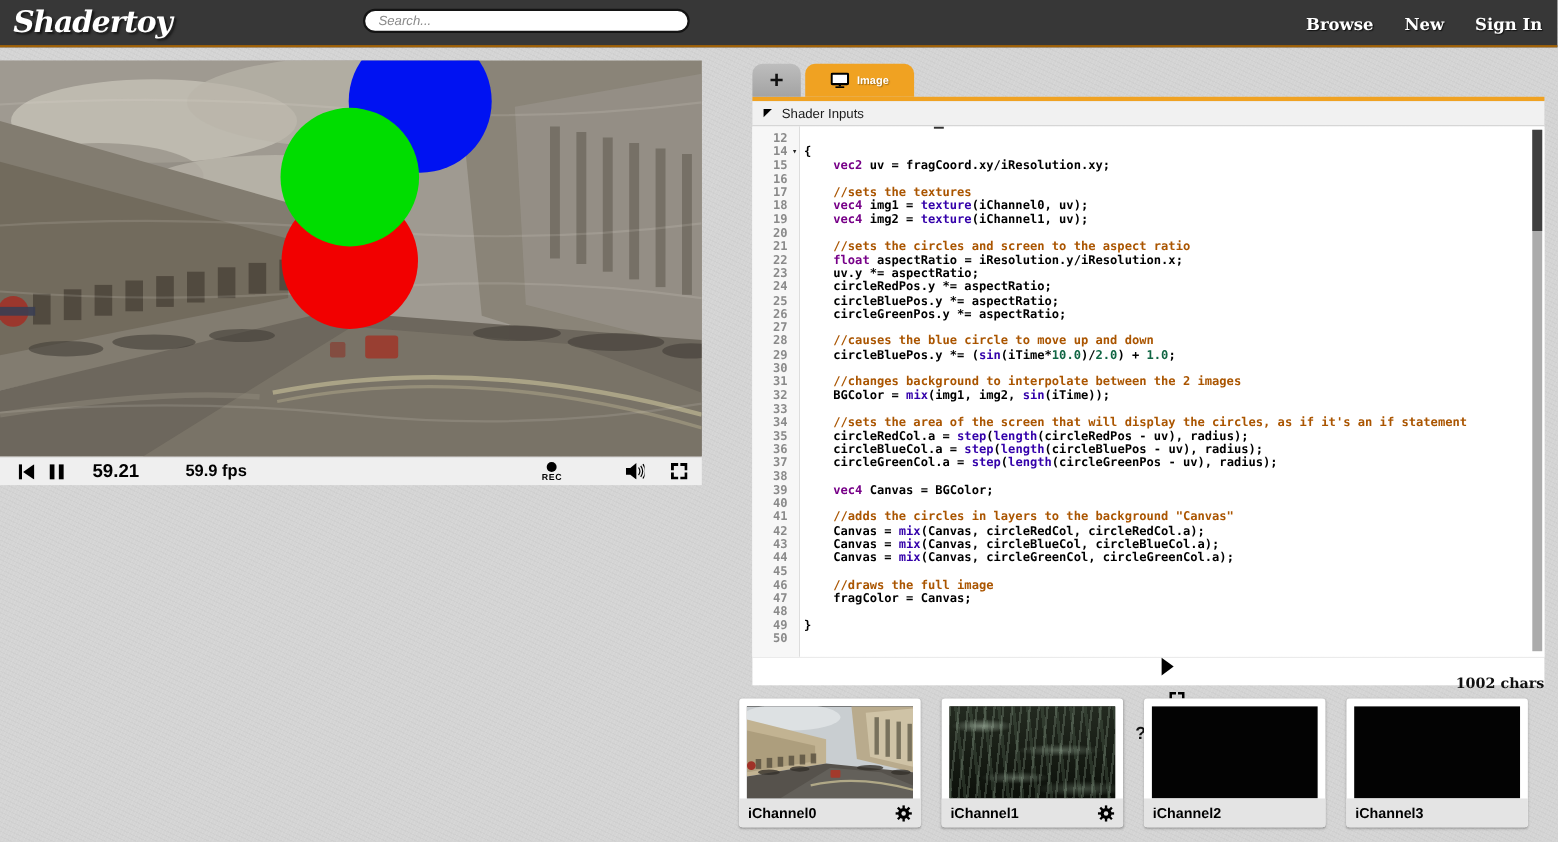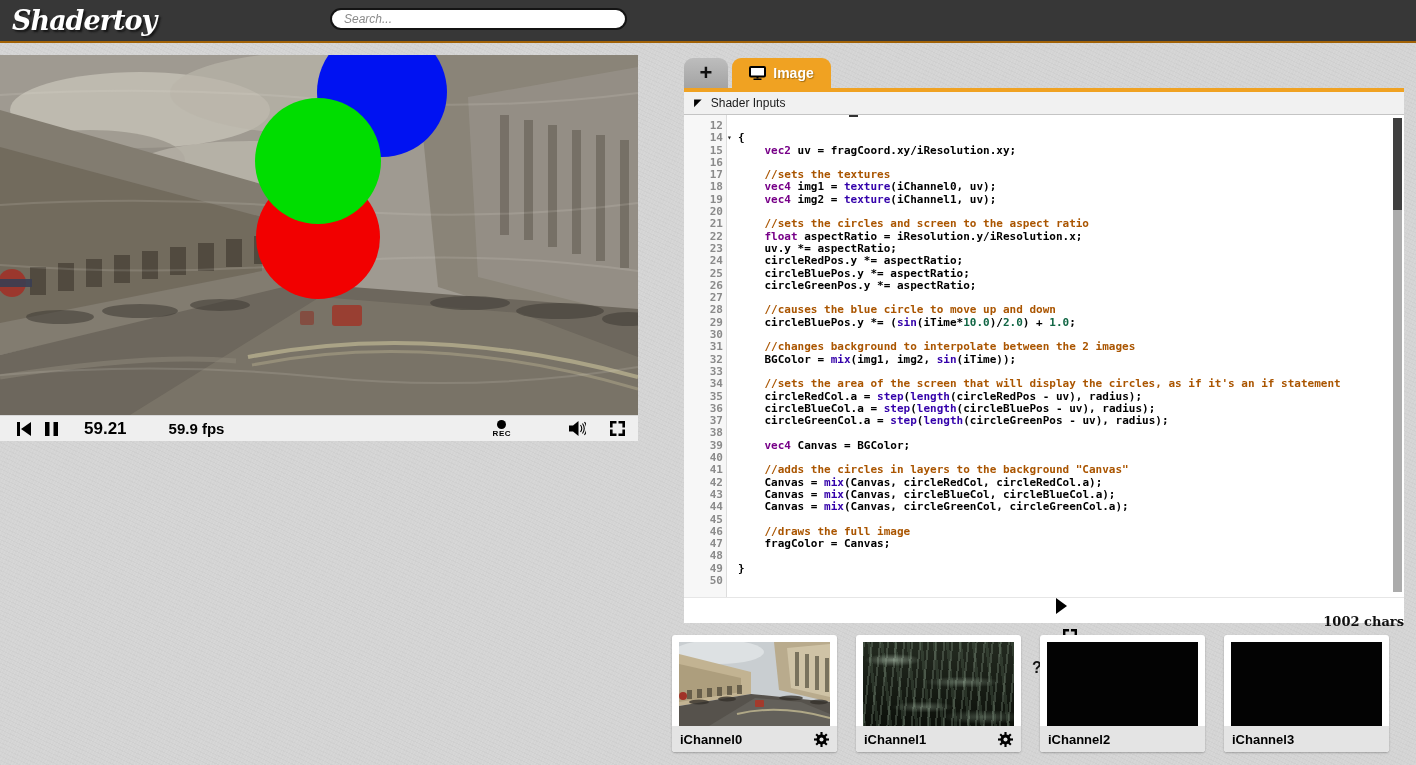--- a/index.html
+++ b/index.html
@@ -52,33 +52,33 @@
   .fullscreen-preview { margin-left:24px; margin-right:13px; }
 
   
   .editor-panel { position:absolute; left:684px; top:55px; width:720px; }
   .tab-row { position:relative; height:33px; }
   .tab { position:absolute; bottom:0; height:30px; border-radius:9px 9px 0 0;
          display:flex; align-items:center; justify-content:center; cursor:pointer; }
   .tab-plus { left:0; width:44px; background:linear-gradient(180deg,#bdbdbd,#a3a3a3);
          font-size:22px; font-weight:bold; color:#111; }
   .tab-image { left:48px; width:99px; background:var(--accent); gap:7px; }
-  .tab-image .tab-label { color:#fff; font-weight:bold; font-size:14px;
+  .tab-image .tab-label { color:#fff; font-weight:bold; font-size:10px;
          text-shadow:1px 1px 1px rgba(90,60,0,.5); }
   .accent-bar { width:720px; height:4px; background:var(--accent); }
   .shader-inputs { width:720px; height:23px; background:#f1f1f1;
          border-bottom:1px solid #c4c4c4; display:flex; align-items:center;
          padding-left:10px; gap:9px; cursor:pointer; }
   .collapse-tri { font-size:10px; color:#000; line-height:1; }
   .shader-inputs-label { font-size:12px; color:#1a1a1a; }
 
   .code-area { position:relative; width:720px; height:482px; background:#fff;
          overflow:hidden;
          background-image:linear-gradient(to right,#f7f7f7 0 42px,#ddd 42px 43px,#fff 43px); }
-  .code-scroll { position:absolute; left:9px; top:5px; width:706px; }
+  .code-scroll { position:absolute; left:2px; top:5px; width:706px; }
   .cl { display:flex; height:12.3px; line-height:12.3px;
         font-family:"DejaVu Sans Mono", monospace; font-size:11px; font-weight:bold; }
   .gutwrap { width:43px; display:flex; flex-shrink:0; }
   .gnum { width:30px; text-align:right; color:#8a8a8a; font-weight:bold; }
   .gfold { width:13px; text-align:center; color:#222; font-size:8px; }
   .ct { padding-left:2px; white-space:pre; }
   .tk-k { color:#770088; }
   .tk-b { color:#3300aa; }
   .tk-n { color:#116644; }
   .tk-c { color:#aa5500; }
@@ -127,20 +127,25 @@
   }
   .thumb-black { width:100%; height:100%; background:#030303; }
 </style>
 </head>
 <body>
 
 <div class="nav">
   <div class="logo">Shadertoy</div>
   <div class="search-wrap">
     <input class="search-input" type="text" placeholder="Search..." style="">
+  </div>
+  <div class="nav-links">
+    <span class="nav-link">Browse</span>
+    <span class="nav-link">New</span>
+    <span class="nav-link">Sign In</span>
   </div>
 </div>
 
 <div class="preview-panel">
   <div class="shader-canvas">
     <svg class="bg" width="638" height="360" viewBox="0 0 638 360" preserveAspectRatio="none">
       <rect width="638" height="360" fill="#9f9a91"></rect>
       <ellipse cx="140" cy="55" rx="130" ry="38" fill="#c6c2b7" opacity="0.8"></ellipse>
       <ellipse cx="330" cy="38" rx="160" ry="42" fill="#b9b5aa" opacity="0.7"></ellipse>
       <ellipse cx="520" cy="60" rx="110" ry="30" fill="#aaa69b" opacity="0.6"></ellipse>

